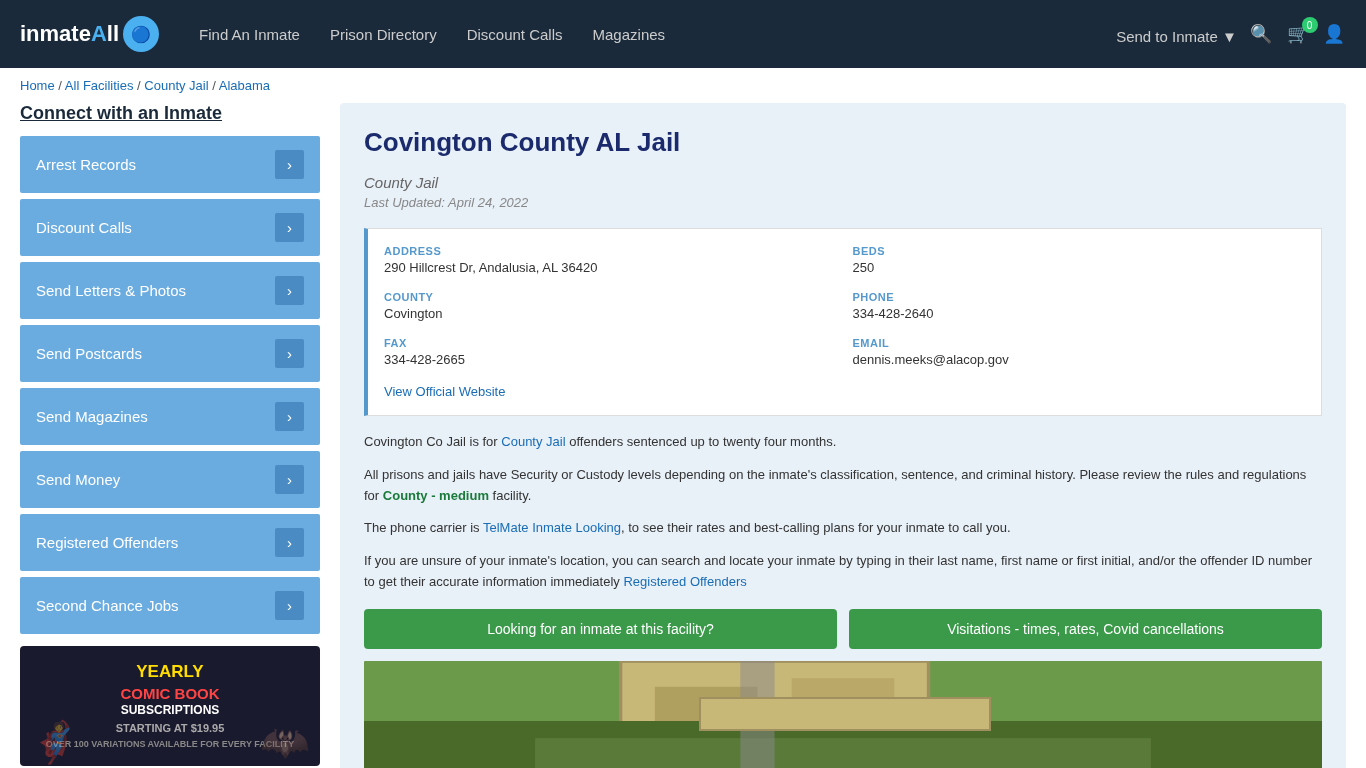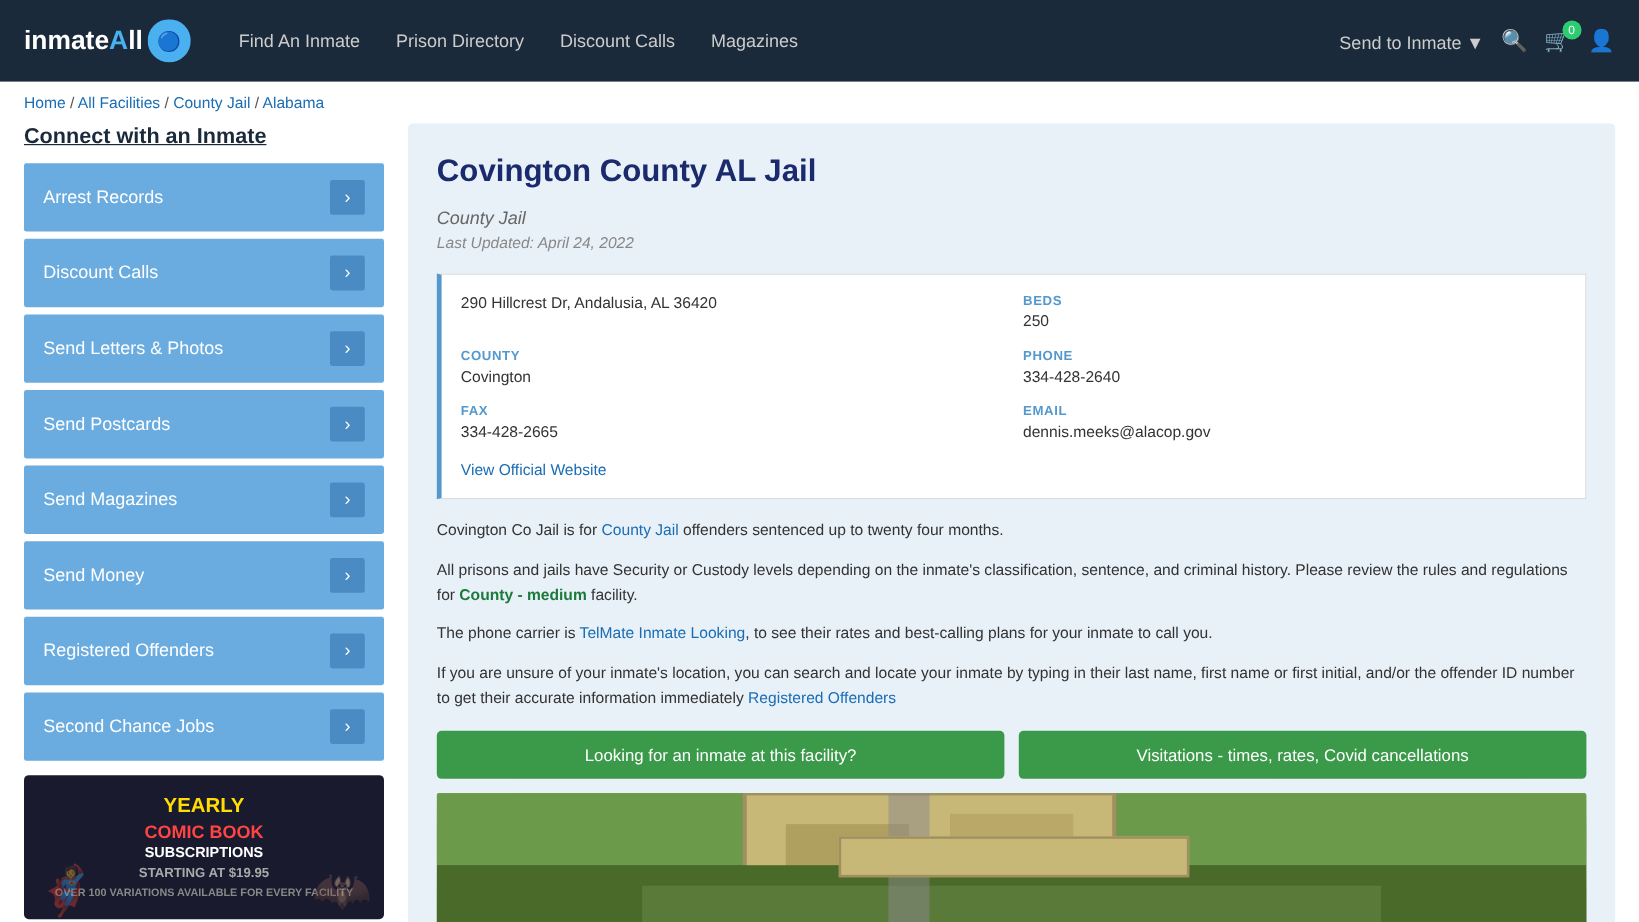--- a/index.html
+++ b/index.html
@@ -340,20 +340,21 @@
     </div>
   </aside>
 
   <main class="facility-content">
     <h1 class="facility-name">Covington County AL Jail</h1>
     <div class="facility-type">County Jail</div>
     <div class="facility-updated">Last Updated: April 24, 2022</div>
 
     <div class="info-grid">
       <div class="info-item">
+        <div class="info-label">ADDRESS</div>
         <div class="info-value">290 Hillcrest Dr, Andalusia, AL 36420</div>
       </div>
       <div class="info-item">
         <div class="info-label">BEDS</div>
         <div class="info-value">250</div>
       </div>
       <div class="info-item">
         <div class="info-label">COUNTY</div>
         <div class="info-value">Covington</div>
       </div>

